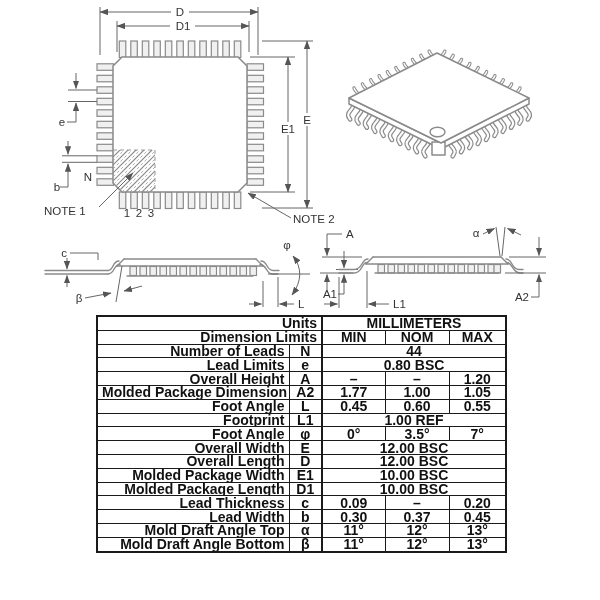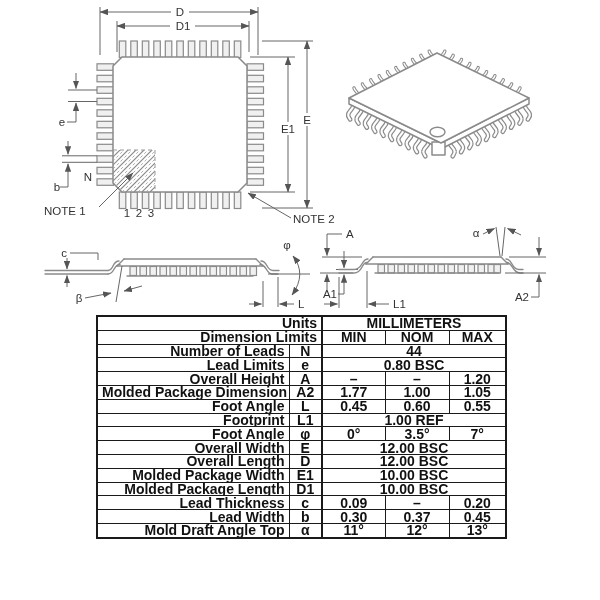--- a/index.html
+++ b/index.html
@@ -483,16 +483,23 @@
           <td class="vc">0.37</td>
           <td class="vc">0.45</td>
         </tr>
   <tr>
           <td class="pr">Mold Draft Angle Top</td>
           <td class="sy">α</td>
           <td class="vc">11°</td>
           <td class="vc">12°</td>
           <td class="vc">13°</td>
         </tr>
+  <tr>
+          <td class="pr">Mold Draft Angle Bottom</td>
+          <td class="sy">β</td>
+          <td class="vc">11°</td>
+          <td class="vc">12°</td>
+          <td class="vc">13°</td>
+        </tr>
   </tbody>
 </table>
 
 </div>
 
 </body></html>

